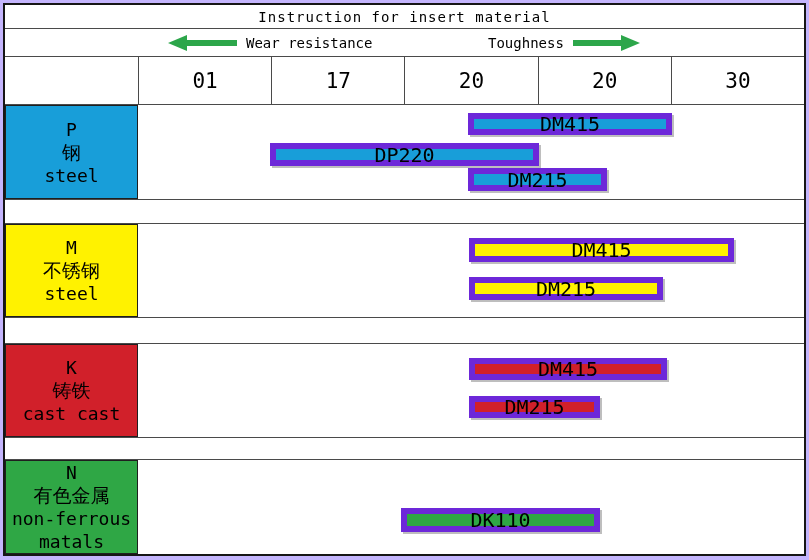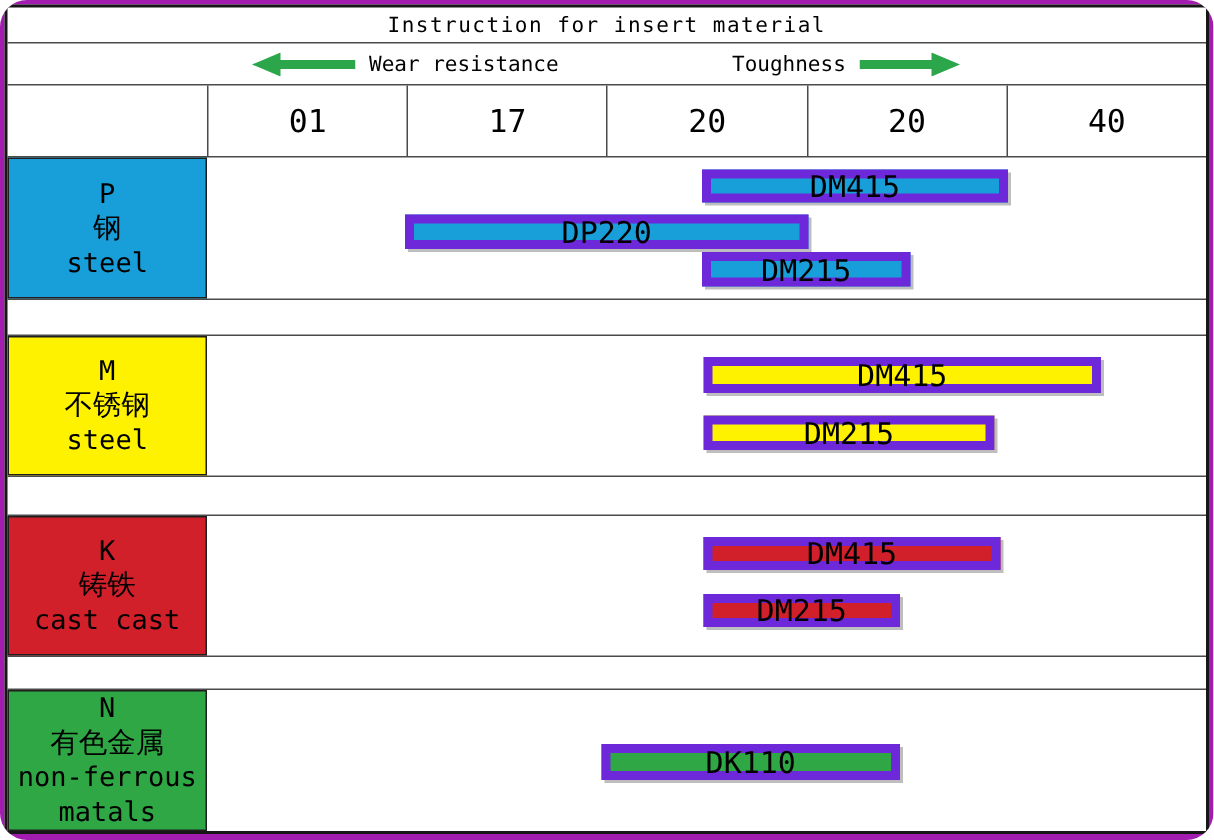--- a/index.html
+++ b/index.html
@@ -1,21 +1,20 @@
 <!DOCTYPE html>
 <html><head>
 <meta charset="utf-8">
 <style>
   html,body { margin:0; padding:0; background:#fff; }
   * { box-sizing:border-box; }
   .page {
-    position:relative; width:809px; height:560px; background:#a21caf;
+    position:relative; width:809px; height:560px; background:#c4b5fd;
     font-family:"DejaVu Sans Mono", monospace; color:#000;
     overflow:hidden;
-    border-radius:18px;
   }
   .table {
     position:absolute; left:3px; top:3px; width:803px; height:553px;
     border:2px solid #161616; background:#fff;
   }
   .rowline { border-bottom:1px solid #4a4a4a; }
   .title-row { height:24px; display:flex; align-items:center; justify-content:center;
                font-size:14px; letter-spacing:1px; }
   .arrow-row { height:28px; position:relative; font-size:14px; }
   .arrow-label { position:absolute; top:50%; transform:translateY(-50%); white-space:pre; }
@@ -66,21 +65,21 @@
         <polygon points="67,8 48,0 48,5 0,5 0,11 48,11 48,16" fill="#2CA64A"></polygon>
       </svg>
     </div>
 
     <div class="header-row rowline">
       <div class="hcell label-cell"></div>
       <div class="hcell">01</div>
       <div class="hcell">17</div>
       <div class="hcell">20</div>
       <div class="hcell">20</div>
-      <div class="hcell">40</div>
+      <div class="hcell">30</div>
     </div>
 
     <div class="mat-row rp rowline">
       <div class="bar-area">
           <div class="grade-bar" style="left: 463px; width: 204px; top: 8px; height: 22px; background: rgb(24, 158, 217);">DM415</div>
           <div class="grade-bar" style="left: 265px; width: 269px; top: 38px; height: 23px; background: rgb(24, 158, 217);">DP220</div>
           <div class="grade-bar" style="left: 463px; width: 139px; top: 63px; height: 23px; background: rgb(24, 158, 217);">DM215</div>
         </div>
       <div class="mat-label" style="background: rgb(24, 158, 217);">
         <div>P</div>
@@ -114,21 +113,21 @@
         <div>K</div>
         <div class="cn">铸铁</div>
         <div>cast cast</div>
       </div>
     </div>
 
     <div class="sep-c rowline"></div>
 
     <div class="mat-row rn">
       <div class="bar-area">
-          <div class="grade-bar" style="left: 396px; width: 199px; top: 36px; height: 24px; background: rgb(47, 167, 69);">DK110</div>
+          <div class="grade-bar" style="left: 396px; width: 199px; top: 48px; height: 24px; background: rgb(47, 167, 69);">DK110</div>
         </div>
       <div class="mat-label" style="background: rgb(47, 167, 69);">
         <div>N</div>
         <div class="cn">有色金属</div>
         <div>non-ferrous</div>
         <div>matals</div>
       </div>
     </div>
 
   </div>

